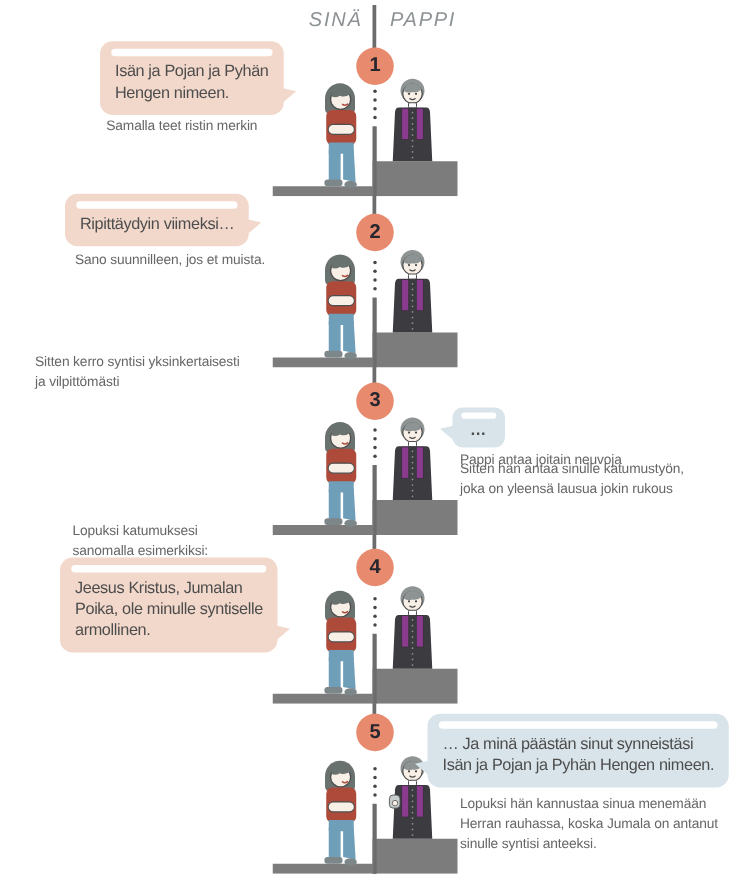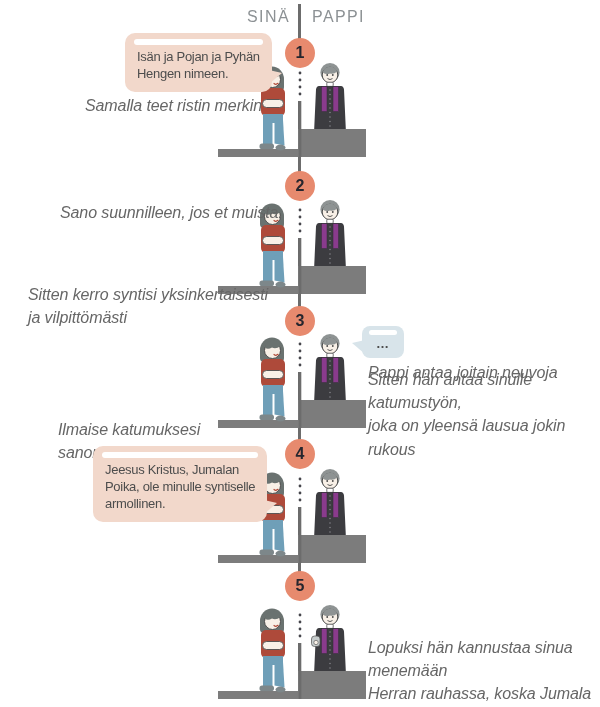--- a/index.html
+++ b/index.html
@@ -3,21 +3,21 @@
 <meta charset="utf-8">
 <style>
   html,body{margin:0;padding:0;background:#ffffff;}
   #canvas{
     position:relative;width:600px;height:707px;background:#ffffff;overflow:hidden;
     font-family:"Liberation Sans",sans-serif;
   }
   
   .hdr{
     position:absolute;top:8px;font-size:16px;letter-spacing:1.4px;
-    color:#8c9194;font-weight:400;z-index:3;
+    color:#8c9194;font-weight:400;z-index:3;font-style:italic;
   }
   .hdr-you{left:170px;width:120px;text-align:right;}
   .hdr-priest{left:312px;}
   
   .timeline{position:absolute;left:298px;top:4px;width:3px;height:695px;background:var(--timeline,#6c6c6c);z-index:1;}
   
   .scene{position:absolute;left:218px;width:150px;height:100px;z-index:2;}
   .scene svg{display:block;width:150px;height:100px;}
   .step-circle{
     position:absolute;left:285px;width:30px;height:30px;border-radius:50%;
@@ -27,38 +27,38 @@
   
   .bubble{
     position:absolute;border-radius:10px;padding:16px 12px 9px;
     font-size:13px;line-height:1.3;color:#4d4d4d;white-space:pre-line;
     letter-spacing:-0.3px;z-index:4;
   }
   .bubble::before{
     content:"";position:absolute;left:9px;right:9px;top:5.5px;height:6.5px;
     border-radius:4px;background:#ffffff;
   }
-  .bubble.you{background:var(--you_bubble,#f2d8cb);margin-left:45px;}
+  .bubble.you{background:var(--you_bubble,#f2d8cb);}
   .bubble.priest{background:var(--priest_bubble,#d8e4ea);}
   .tail-r::after{
     content:"";position:absolute;right:-10px;bottom:8px;width:0;height:0;
     border-left:13px solid var(--you_bubble,#f2d8cb);
     border-top:3px solid transparent;border-bottom:11px solid transparent;
   }
   .tail-l::after{
     content:"";position:absolute;left:-10px;bottom:8px;width:0;height:0;
     border-right:13px solid var(--priest_bubble,#d8e4ea);
     border-top:3px solid transparent;border-bottom:11px solid transparent;
   }
   .bubble.mini{padding:10px 14px 5px;border-radius:8px;font-weight:bold;letter-spacing:1px;}
   .bubble.mini::before{top:4px;height:5px;left:7px;right:7px;}
   .bubble.mini.tail-l::after{bottom:4px;}
   
   .caption{
-    position:absolute;font-style:italic;font-size:16px;color:#666666;
+    position:absolute;font-size:11px;color:#666666;
     white-space:pre-line;line-height:1.45;letter-spacing:-0.1px;z-index:4;
   }
 </style>
 </head>
 <body>
 
 <div id="canvas">
 
   <div class="hdr hdr-you">SINÄ</div>
   <div class="hdr hdr-priest">PAPPI</div>
@@ -379,32 +379,35 @@
   </div>
   <div class="step-circle" style="top: 571px; left: 285px;">
         <span>5</span>
       </div>
 </div>
 
   <div class="bubble you tail-r" style="left:80px;top:33px">Isän ja Pojan ja Pyhän
 Hengen nimeen.</div>
   <div class="caption" style="left:85px;top:94px">Samalla teet ristin merkin</div>
 
+  <div class="bubble you tail-r" style="left:52px;top:155px">Ripittäydyin viimeksi…</div>
   <div class="caption" style="left:60px;top:201px">Sano suunnilleen, jos et muista.</div>
   <div class="caption" style="left:28px;top:283px">Sitten kerro syntisi yksinkertaisesti
 ja vilpittömästi</div>
 
   <div class="bubble priest mini tail-l" style="left:362px;top:326px">…</div>
   <div class="caption" style="left:368px;top:361px">Pappi antaa joitain neuvoja</div>
   <div class="caption" style="left:368px;top:368px">Sitten hän antaa sinulle katumustyön,
 joka on yleensä lausua jokin rukous</div>
 
-  <div class="caption" style="left:58px;top:418px">Ilmaise katumuksesi
+  <div class="caption" style="left:58px;top:418px">Lopuksi katumuksesi
 sanomalla esimerkiksi:</div>
   <div class="bubble you tail-r" style="left:48px;top:446px">Jeesus Kristus, Jumalan
 Poika, ole minulle syntiselle
 armollinen.</div>
 
+  <div class="bubble priest tail-l" style="left:342px;top:571px">… Ja minä päästän sinut synneistäsi
+Isän ja Pojan ja Pyhän Hengen nimeen.</div>
   <div class="caption" style="left:368px;top:636px">Lopuksi hän kannustaa sinua menemään
 Herran rauhassa, koska Jumala on antanut
 sinulle syntisi anteeksi.</div>
 
 </div>
 
 </body></html>

